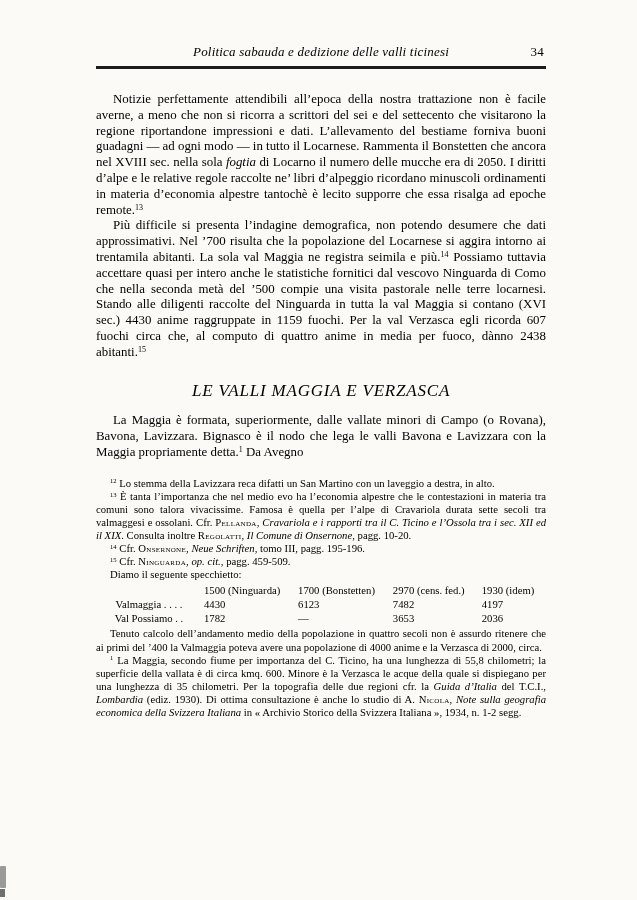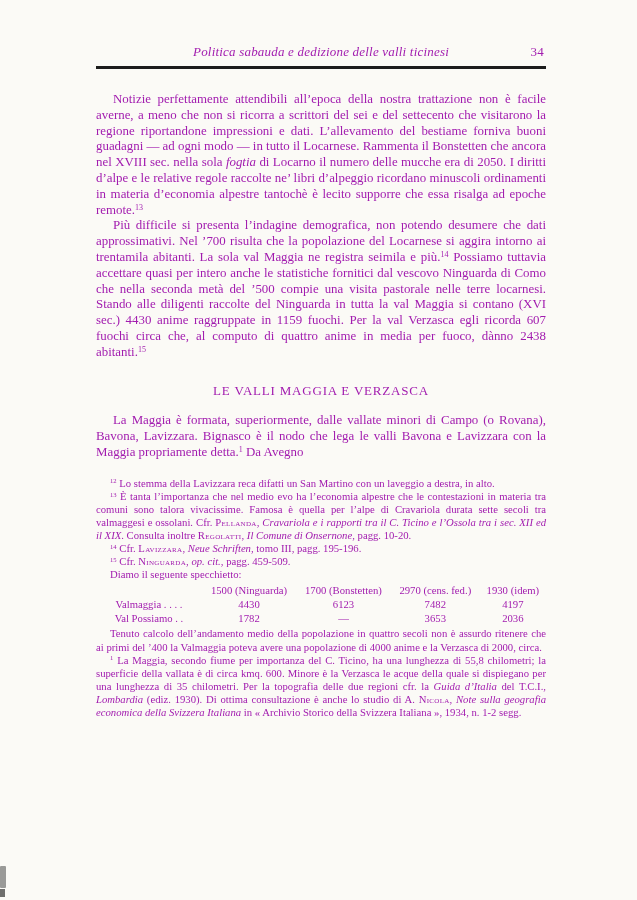--- a/index.html
+++ b/index.html
@@ -2,21 +2,21 @@
 <html><head>
 <meta charset="utf-8">
 <style>
   html, body { margin:0; padding:0; background:#d8d6d2; }
   .page {
     position:relative;
     width:637px; height:900px;
     margin:0 auto;
     background:#fbfaf6;
     font-family:"Liberation Serif","DejaVu Serif",serif;
-    color:#a21caf;
+    color:#000000;
     overflow:hidden;
   }
   .content { position:absolute; left:96px; top:44px; width:450px; }
 
   .running-head {
     position:relative;
     text-align:center;
     font-style:italic;
     font-size:13px;
     letter-spacing:0.2px;
@@ -30,23 +30,24 @@
     font-size:12.9px;
     line-height:15.8px;
     text-align:justify;
   }
   .body-text p { margin:0; text-indent:17px; }
   .body-text p.noindent { text-indent:0; }
 
   .section-heading {
     margin:22px 0 15px 0;
     text-align:center;
-    font-size:13px;
+    font-size:17px;
     font-weight:normal;
     letter-spacing:0.8px;
+    font-style:italic;
   }
 
   .footnotes {
     margin-top:16px;
     font-size:10.7px;
     line-height:13.1px;
     text-align:justify;
   }
   .footnotes p { margin:0; text-indent:14px; }
 
@@ -61,21 +62,20 @@
   .sc { font-variant:small-caps; letter-spacing:0.3px; }
 
   table.pop-table {
     width:100%;
     border-collapse:collapse;
     font-size:10.7px;
     margin:2px 0 2px 0;
   }
   table.pop-table th, table.pop-table td {
     font-weight:normal;
-    text-align:center;
     padding:0 2px;
     line-height:14px;
     white-space:nowrap;
   }
   table.pop-table .lbl { text-align:center; width:102px; }
 
   .artifact-1 {
     position:absolute; left:0; top:866px;
     width:6px; height:22px;
     background:#9a9a98; border-radius:1px;
@@ -103,21 +103,21 @@
       <p><span>Più difficile si presenta l’indagine demografica, non potendo desumere che dati approssimativi. Nel ’700 risulta che la popolazione del Locarnese si aggira intorno ai trentamila abitanti. La sola val Maggia ne registra seimila e più.</span><sup>14</sup><span> Possiamo tuttavia accettare quasi per intero anche le statistiche fornitici dal vescovo Ninguarda di Como che nella seconda metà del ’500 compie una visita pastorale nelle terre locarnesi. Stando alle diligenti raccolte del Ninguarda in tutta la val Maggia si contano (XVI sec.) 4430 anime raggruppate in 1159 fuochi. Per la val Verzasca egli ricorda 607 fuochi circa che, al computo di quattro anime in media per fuoco, dànno 2438 abitanti.</span><sup>15</sup></p>
 
       <h2 class="section-heading">LE VALLI MAGGIA E VERZASCA</h2>
 
       <p><span>La Maggia è formata, superiormente, dalle vallate minori di Campo (o Rovana), Bavona, Lavizzara. Bignasco è il nodo che lega le valli Bavona e Lavizzara con la Maggia propriamente detta.</span><sup>1</sup><span> Da Avegno</span></p>
     </div>
 
     <div class="footnotes">
       <p><sup>12</sup><span> Lo stemma della Lavizzara reca difatti un San Martino con un laveggio a destra, in alto.</span></p>
       <p><sup>13</sup><span> È tanta l’importanza che nel medio evo ha l’economia alpestre che le contestazioni in materia tra comuni sono talora vivacissime. Famosa è quella per l’alpe di Cravariola durata sette secoli tra valmaggesi e ossolani. Cfr. </span><span class="sc">Pellanda</span><span>, </span><span class="it">Cravariola e i rapporti tra il C. Ticino e l’Ossola tra i sec. XII ed il XIX</span><span>. Consulta inoltre </span><span class="sc">Regolatti</span><span>, </span><span class="it">Il Comune di Onsernone</span><span>, pagg. 10-20.</span></p>
-      <p><sup>14</sup><span> Cfr. </span><span class="sc">Lavizzara</span><span>, </span><span class="it">Neue Schriften</span><span>, tomo III, pagg. 195-196.</span></p>
+      <p><sup>14</sup><span> Cfr. </span><span class="sc">Onsernone</span><span>, </span><span class="it">Neue Schriften</span><span>, tomo III, pagg. 195-196.</span></p>
       <p><sup>15</sup><span> Cfr. </span><span class="sc">Ninguarda</span><span>, </span><span class="it">op. cit.</span><span>, pagg. 459-509.</span></p>
       <p><span>Diamo il seguente specchietto:</span></p>
 
       <table class="pop-table">
         <thead>
           <tr>
             <th class="lbl"></th>
             <th>1500 (Ninguarda)</th>
             <th>1700 (Bonstetten)</th>
             <th>2970 (cens. fed.)</th>

